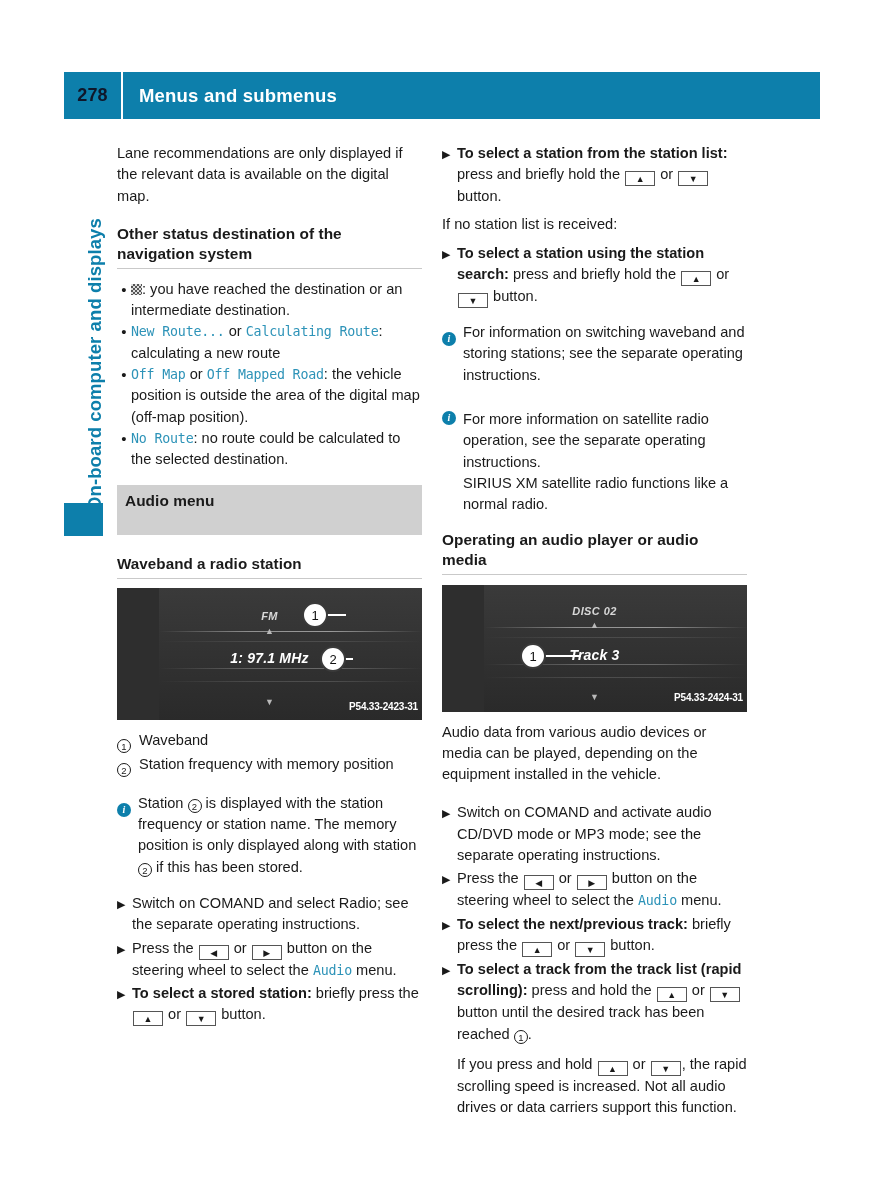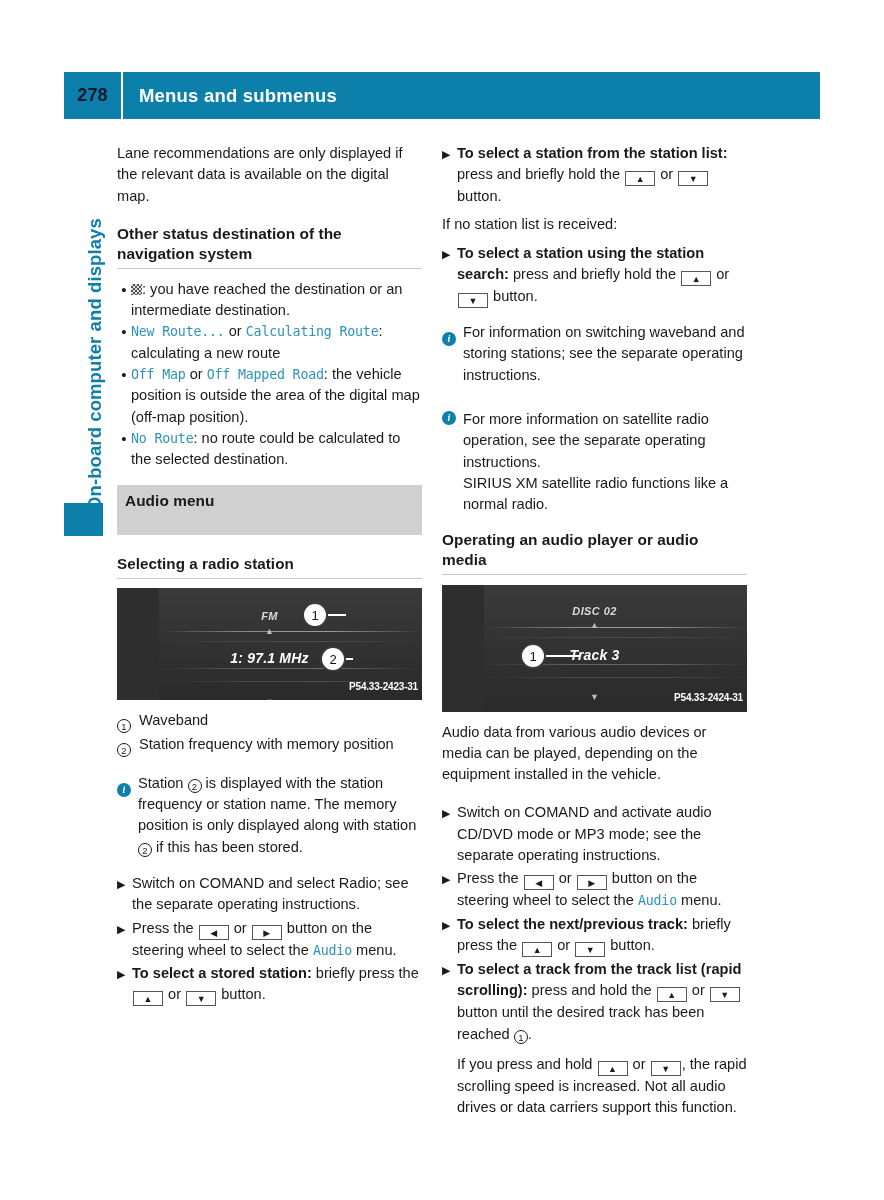--- a/index.html
+++ b/index.html
@@ -243,21 +243,21 @@
 
   
   .figure {
     position: relative;
     width: 305px;
     height: 130px;
     background: #2e2e2e;
     overflow: hidden;
     margin-bottom: 10px;
   }
-  .fig-left { height: 112px; }
+  .fig-left { height: 132px; }
   .fig-right { height: 127px; }
   .fig-inner {
     position: absolute;
     left: 42px;
     right: 0;
     top: 0;
     bottom: 0;
     background: linear-gradient(180deg,#3a3a3a 0%,#2a2a2a 100%);
   }
   .fig-band {
@@ -371,21 +371,21 @@
         <div class="bullet-dot">•</div>
         <div class="bullet-body">
           <span class="mono-blue">No Route</span><span>: no route could be calculated to the selected destination.</span>
         </div>
       </div>
 
     </div>
 
     <div class="grey-band">Audio menu</div>
 
-    <h3 class="sub-heading">Selecting a radio station</h3>
+    <h3 class="sub-heading">Waveband a radio station</h3>
     <div class="sub-rule"></div>
 
     <div class="figure fig-left">
       <div class="fig-inner"></div>
       <div class="fig-band" style="top:43px;"></div>
       <div class="fig-band" style="top:53px; opacity:.25;"></div>
       <div class="fig-band" style="top:80px; opacity:.55;"></div>
       <div class="fig-band" style="top:93px; opacity:.3;"></div>
       <div class="fig-toptext" style="top:18px;">FM</div>
       <div class="fig-arrow-up" style="top:33px;">▲</div>

